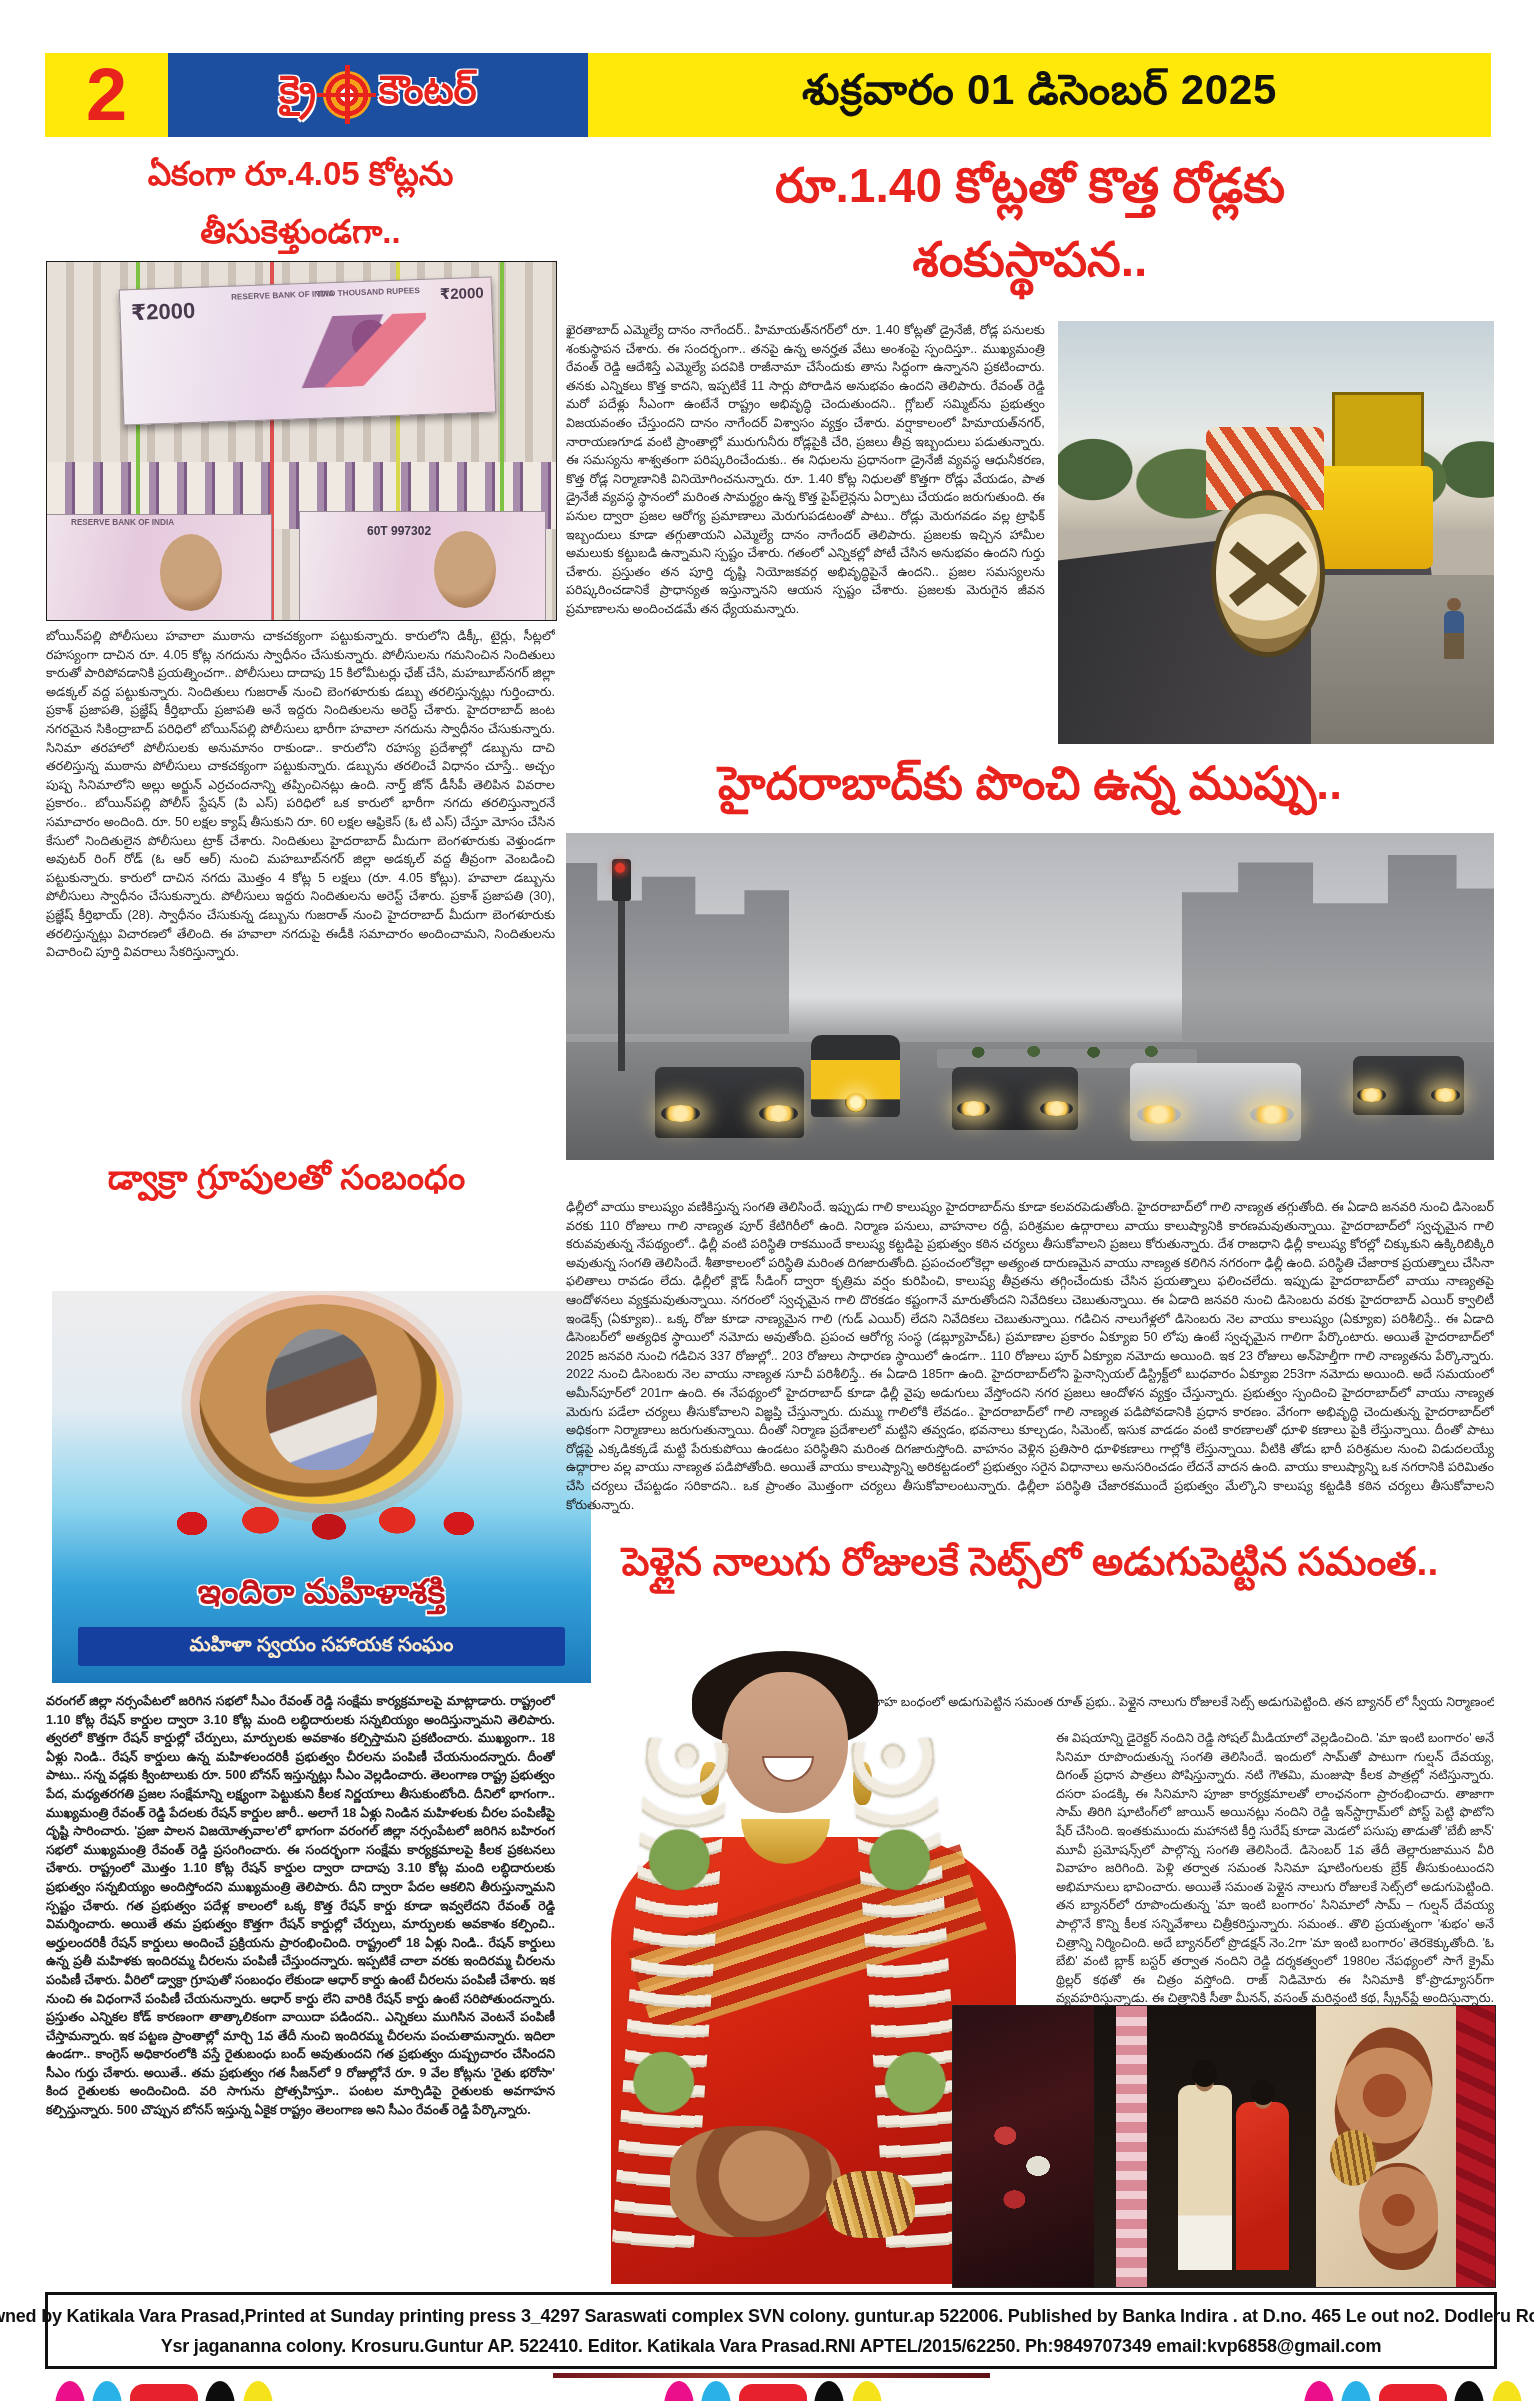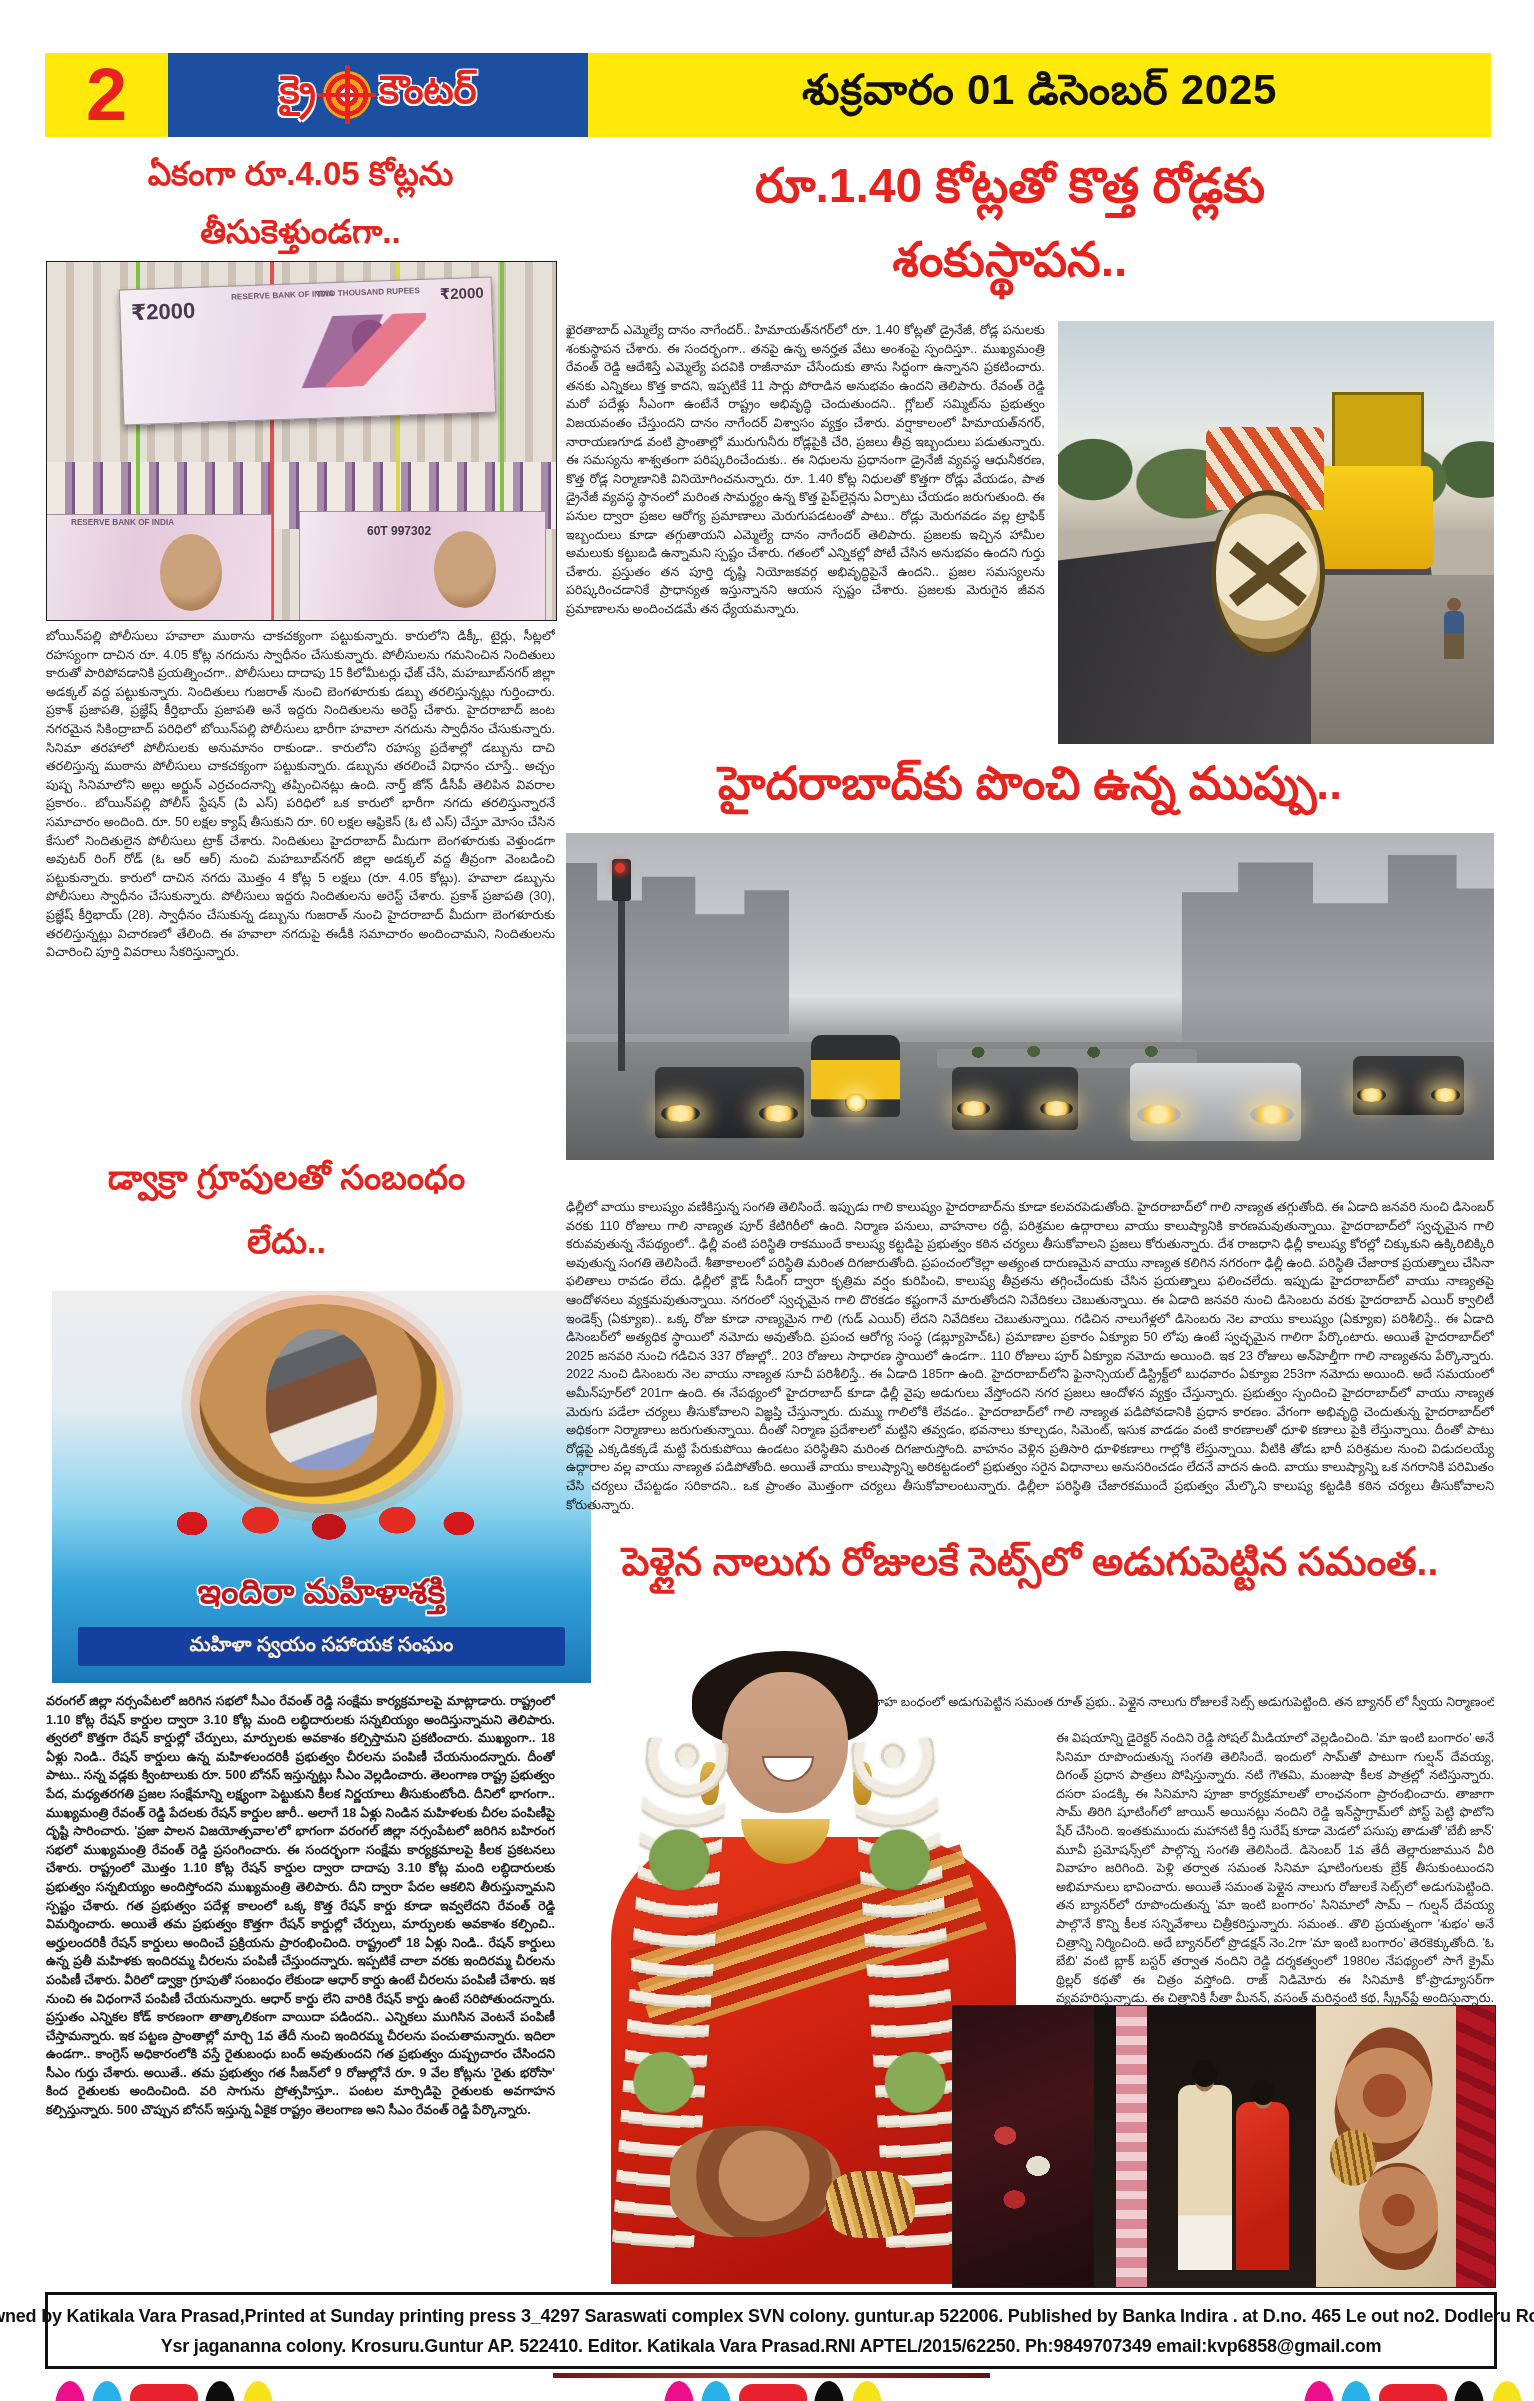--- a/index.html
+++ b/index.html
@@ -13,21 +13,21 @@
         text-shadow:1.5px 1.5px 0 #fff,-1.5px -1.5px 0 #fff,1.5px -1.5px 0 #fff,-1.5px 1.5px 0 #fff;}
   .target{position:relative;width:48px;height:48px;border-radius:50%;flex:0 0 auto;
           background:radial-gradient(circle,#2ea0d8 0 10%,#fff 11% 20%,#e8231d 21% 34%,#f6a21a 35% 48%,#e8231d 49% 62%,#f6a21a 63% 78%,#e8231d 79% 100%);}
   .target:before,.target:after{content:"";position:absolute;background:#e8231d;}
   .target:before{left:50%;top:-6px;width:4.5px;height:59px;margin-left:-2.2px;}
   .target:after{top:50%;left:-6px;height:4.5px;width:59px;margin-top:-2.2px;}
   .dateline{flex:1;text-align:center;font-size:42px;font-weight:bold;color:#111;letter-spacing:0.7px;}
   
   .red-h{color:#e8231d;font-weight:bold;text-align:center;}
   .h-left1{position:absolute;left:46px;top:145px;width:509px;font-size:33px;line-height:58px;}
-  .h-main{position:absolute;left:546px;top:149px;width:928px;font-size:48px;line-height:74px;}
+  .h-main{position:absolute;left:566px;top:149px;width:928px;font-size:48px;line-height:74px;}
   .h-hyd{position:absolute;left:566px;top:748px;width:928px;font-size:46px;line-height:71px;}
   .h-dwcra{position:absolute;left:32px;top:1145px;width:509px;font-size:34px;line-height:64px;text-align:center;}
   .h-sam{position:absolute;left:566px;top:1528px;width:928px;font-size:39px;line-height:67px;}
   
   .body-txt{font-size:12.6px;line-height:18.6px;color:#1f1f1f;text-align:justify;overflow:hidden;}
   .txt-hawala{position:absolute;left:46px;top:627px;width:509px;height:511px;}
   .txt-dwcra{position:absolute;left:46px;top:1692px;width:509px;height:594px;font-weight:bold;}
   .txt-pollution{position:absolute;left:566px;top:1172px;width:928px;height:343px;margin-top:26px;}
   
   .roads-wrap{position:absolute;left:566px;top:321px;width:928px;height:427px;display:flex;gap:13.4px;}
@@ -224,21 +224,20 @@
     <div class="m-note2" style="left:252px;top:249px;">
       <span class="m-serial">60T 997302</span>
       <div class="m-gandhi"></div>
     </div>
   </div>
 
   <div class="body-txt txt-hawala">బోయిన్‌పల్లి పోలీసులు హవాలా ముఠాను చాకచక్యంగా పట్టుకున్నారు. కారులోని డిక్కీ, టైర్లు, సీట్లలో రహస్యంగా దాచిన రూ. 4.05 కోట్ల నగదును స్వాధీనం చేసుకున్నారు. పోలీసులను గమనించిన నిందితులు కారుతో పారిపోవడానికి ప్రయత్నించగా.. పోలీసులు దాదాపు 15 కిలోమీటర్లు ఛేజ్ చేసి, మహబూబ్‌నగర్ జిల్లా అడక్కల్ వద్ద పట్టుకున్నారు. నిందితులు గుజరాత్ నుంచి బెంగళూరుకు డబ్బు తరలిస్తున్నట్లు గుర్తించారు. ప్రకాశ్ ప్రజాపతి, ప్రజ్ఞేష్ కీర్తిభాయ్ ప్రజాపతి అనే ఇద్దరు నిందితులను అరెస్ట్ చేశారు. హైదరాబాద్ జంట నగరమైన సికింద్రాబాద్ పరిధిలో బోయిన్‌పల్లి పోలీసులు భారీగా హవాలా నగదును స్వాధీనం చేసుకున్నారు. సినిమా తరహాలో పోలీసులకు అనుమానం రాకుండా.. కారులోని రహస్య ప్రదేశాల్లో డబ్బును దాచి తరలిస్తున్న ముఠాను పోలీసులు చాకచక్యంగా పట్టుకున్నారు. డబ్బును తరలించే విధానం చూస్తే.. అచ్చం పుష్ప సినిమాలోని అల్లు అర్జున్ ఎర్రచందనాన్ని తప్పించినట్లు ఉంది. నార్త్ జోన్ డీసీపీ తెలిపిన వివరాల ప్రకారం.. బోయిన్‌పల్లి పోలీస్ స్టేషన్ (పి ఎస్) పరిధిలో ఒక కారులో భారీగా నగదు తరలిస్తున్నారనే సమాచారం అందింది. రూ. 50 లక్షల క్యాష్ తీసుకుని రూ. 60 లక్షల ఆఫ్రికెస్ (ఓ టి ఎస్) చేస్తూ మోసం చేసిన కేసులో నిందితులైన పోలీసులు ట్రాక్ చేశారు. నిందితులు హైదరాబాద్ మీదుగా బెంగళూరుకు వెళ్తుండగా అవుటర్ రింగ్ రోడ్ (ఓ ఆర్ ఆర్) నుంచి మహబూబ్‌నగర్ జిల్లా అడక్కల్ వద్ద తీవ్రంగా వెంబడించి పట్టుకున్నారు. కారులో దాచిన నగదు మొత్తం 4 కోట్ల 5 లక్షలు (రూ. 4.05 కోట్లు). హవాలా డబ్బును పోలీసులు స్వాధీనం చేసుకున్నారు. పోలీసులు ఇద్దరు నిందితులను అరెస్ట్ చేశారు. ప్రకాశ్ ప్రజాపతి (30), ప్రజ్ఞేష్ కీర్తిభాయ్ (28). స్వాధీనం చేసుకున్న డబ్బును గుజరాత్ నుంచి హైదరాబాద్ మీదుగా బెంగళూరుకు తరలిస్తున్నట్లు విచారణలో తేలింది. ఈ హవాలా నగదుపై ఈడీకి సమాచారం అందించామని, నిందితులను విచారించి పూర్తి వివరాలు సేకరిస్తున్నారు.</div>
 
   <div class="red-h h-dwcra">
     <div>డ్వాక్రా గ్రూపులతో సంబంధం</div>
-    <div>లేదు..</div>
   </div>
 
   <div class="poster">
     <div class="p-frame">
       <div class="p-head"></div>
     </div>
     <div class="p-flowers"></div>
     <div class="p-title">ఇందిరా మహిళాశక్తి</div>
     <div class="p-band">మహిళా స్వయం సహాయక సంఘం</div>
   </div>

